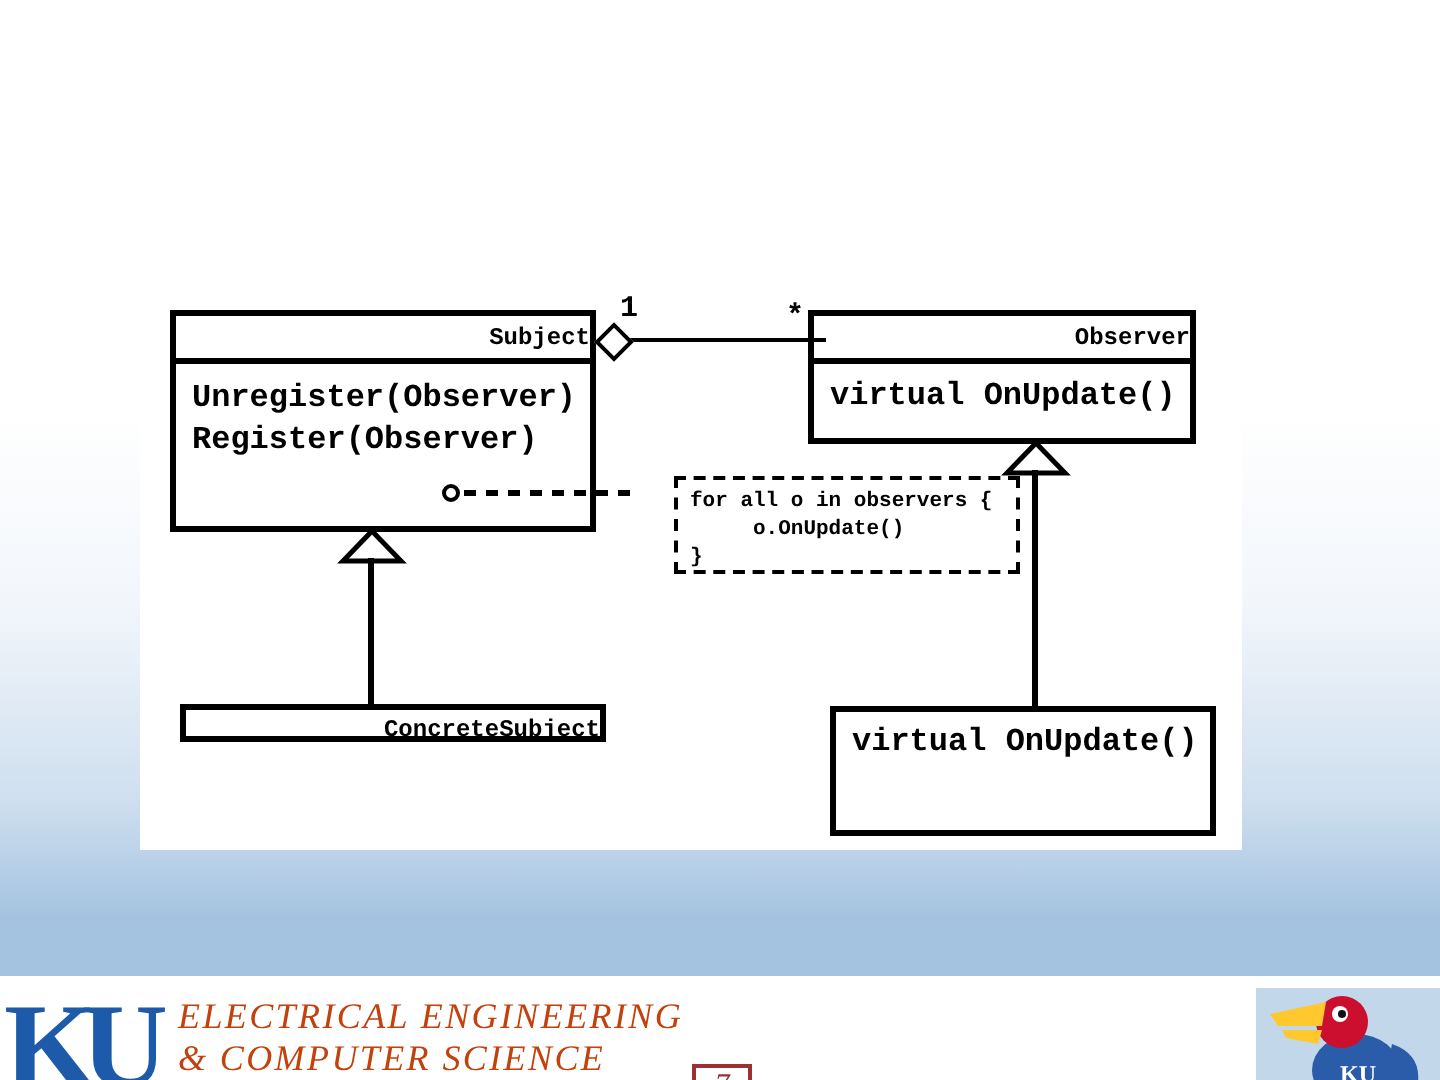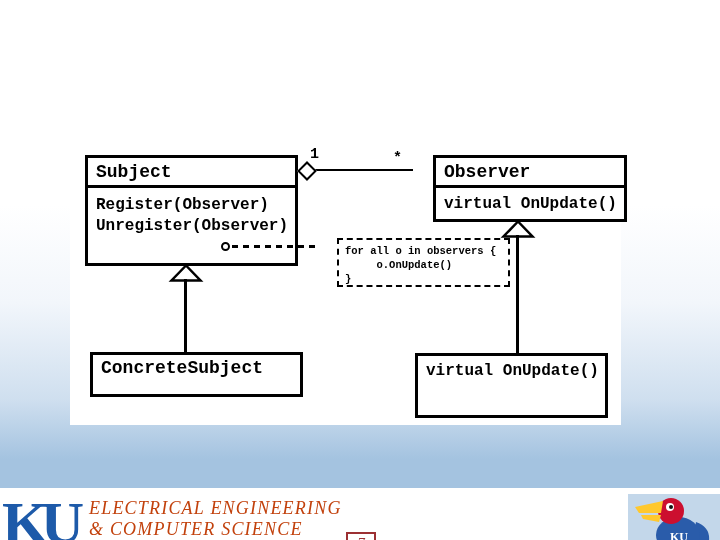--- a/index.html
+++ b/index.html
@@ -9,28 +9,28 @@
   .abs{position:absolute;}
 
   
   .title{left:40px;top:70px;font-size:27px;font-weight:bold;color:#b5121b;letter-spacing:0px;}
 
   
   .diagram-bg{left:70px;top:138px;width:551px;height:287px;background:#ffffff;}
   .mono{font-family:"Liberation Mono","DejaVu Sans Mono",monospace;font-weight:bold;color:#000;}
 
   .classbox{background:#fff;border:3px solid #000;box-sizing:border-box;}
-  .classbox .cname{border-bottom:3px solid #000;font-size:18px;padding:4px 16px 3px 8px;}
+  .classbox .cname{border-bottom:3px solid #000;font-size:12px;padding:4px 0 3px 8px;text-align:right;}
   .classbox .cmethods{padding:7px 0 0 8px;font-size:16px;line-height:21px;}
   .cmethod-line{white-space:pre;}
 
   .box-subject{left:85px;top:155px;width:213px;height:111px;}
-  .box-observer{left:433px;top:155px;width:194px;height:67px;}
+  .box-observer{left:404px;top:155px;width:194px;height:67px;}
   .box-observer .cmethods{padding-top:6px;}
-  .box-csubject{left:90px;top:352px;width:213px;height:45px;}
+  .box-csubject{left:90px;top:352px;width:213px;height:19px;}
   .box-csubject .cname{border-bottom:none;padding-top:3px;}
   .box-cobserver{left:415px;top:353px;width:193px;height:65px;}
   .box-cobserver .cmethods{padding-top:5px;}
 
   
   .assoc-line{left:313px;top:169px;width:100px;height:2px;background:#000;}
   .diamond{left:300px;top:164px;width:10px;height:10px;background:#fff;border:2px solid #000;transform:rotate(45deg);}
   .mult{font-size:15px;}
   .mult-one{left:310px;top:146px;}
   .mult-many{left:393px;top:150px;}
@@ -66,22 +66,22 @@
 <body>
 
 <div class="slide">
 
 
   <div class="abs diagram-bg"></div>
 
   <div class="abs classbox mono box-subject">
     <div class="cname">Subject</div>
     <div class="cmethods">
+      <div class="cmethod-line">Unregister(Observer)</div>
       <div class="cmethod-line">Register(Observer)</div>
-      <div class="cmethod-line">Unregister(Observer)</div>
     </div>
   </div>
 
   <div class="abs classbox mono box-observer">
     <div class="cname">Observer</div>
     <div class="cmethods">
       <div class="cmethod-line">virtual OnUpdate()</div>
     </div>
   </div>
 

